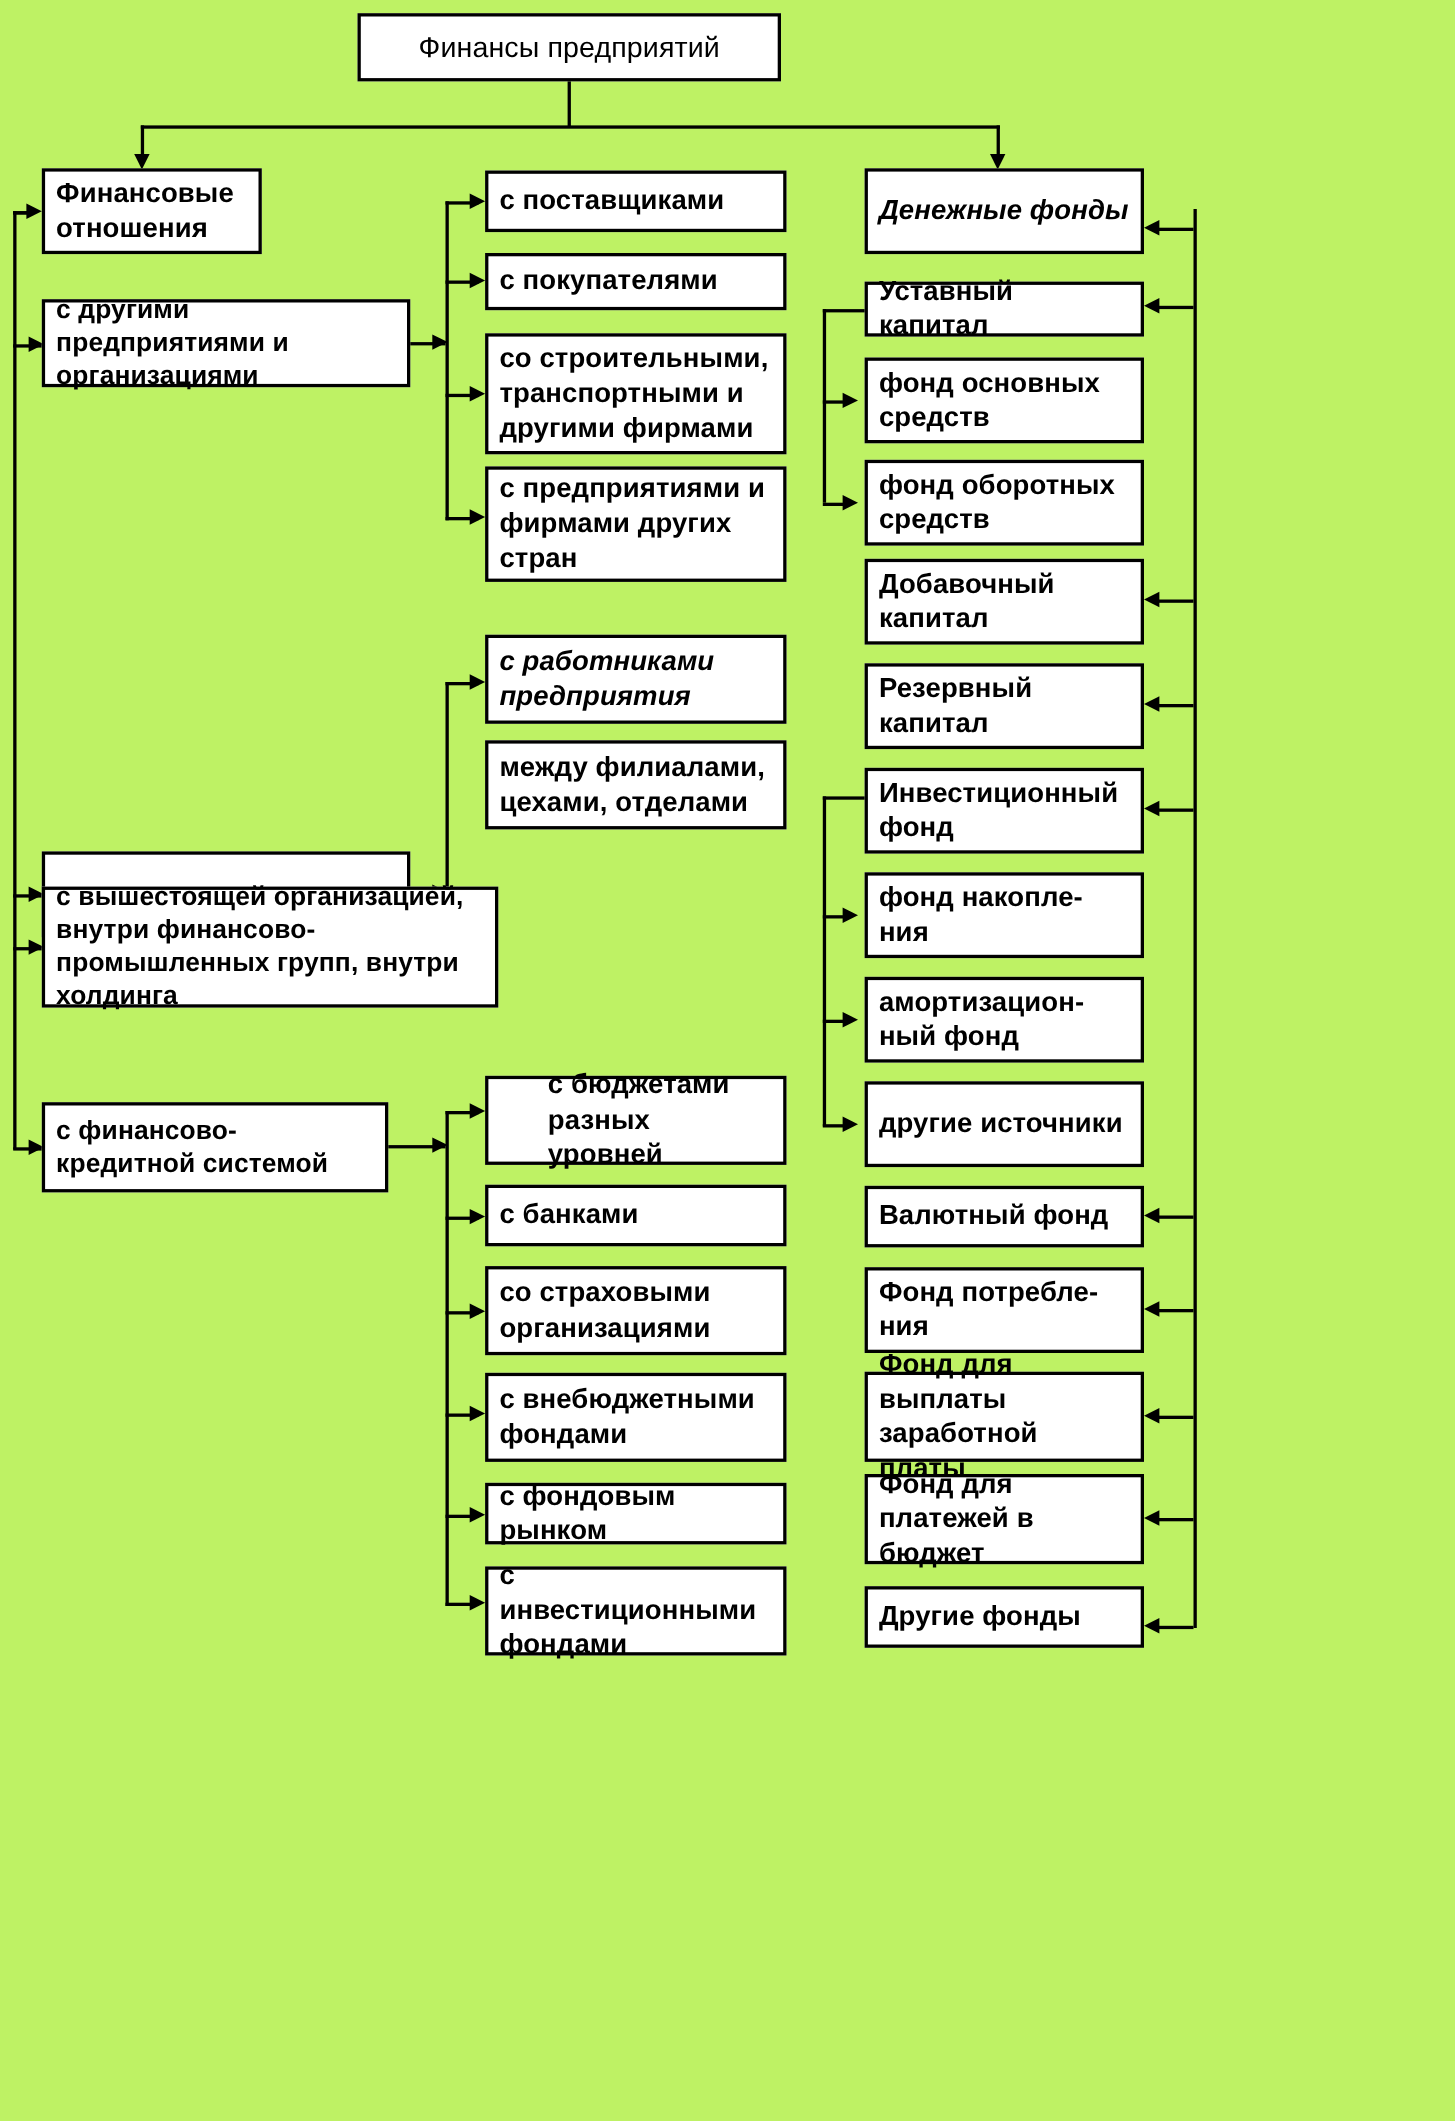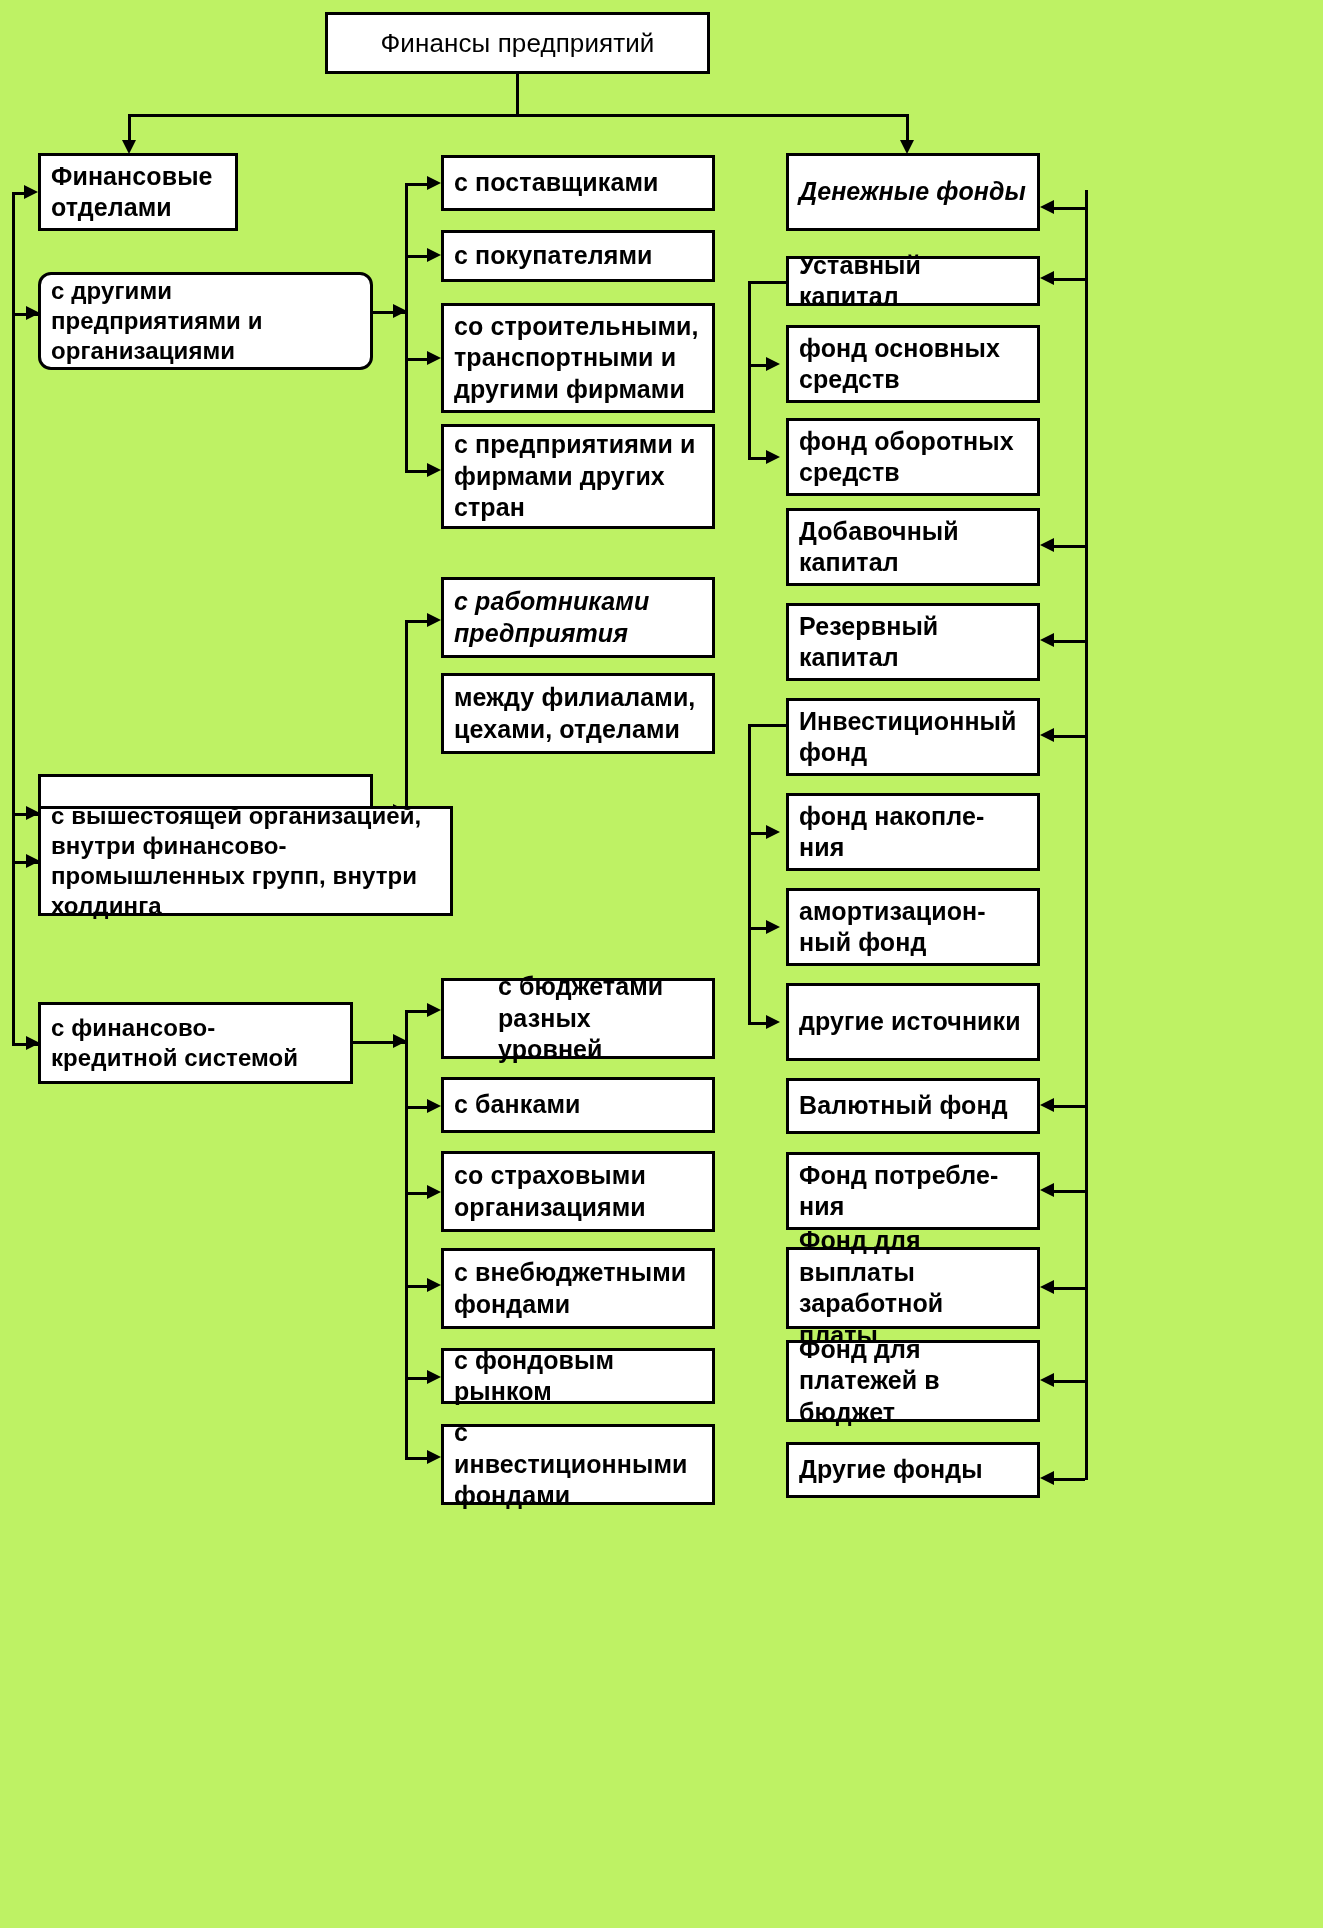--- a/index.html
+++ b/index.html
@@ -44,32 +44,32 @@
   </div>
 
   <div class="ln vl" style="left:516px;top:74px;height:42px;"></div>
   <div class="ln hl" style="left:128px;top:114px;width:781px;"></div>
   <div class="ln vl" style="left:128px;top:114px;height:28px;"></div>
   <div class="arr arr-d" style="left:122px;top:140px;"></div>
   <div class="ln vl" style="left:906px;top:114px;height:28px;"></div>
   <div class="arr arr-d" style="left:900px;top:140px;"></div>
 
   <div class="box b-bold f25" style="left:38px;top:153px;width:200px;height:78px;">
-    <span class="txt">Финансовые отделами</span>
+    <span class="txt">Финансовые отношения</span>
   </div>
 
   <div class="ln vl" style="left:12px;top:192px;height:853px;"></div>
   <div class="ln hl" style="left:12px;top:192px;width:14px;"></div>
 
   <div class="ln hl" style="left:12px;top:192px;width:14px;"></div>
   <div class="arr arr-r" style="left:24px;top:185px;"></div>
 
   <div class="ln hl" style="left:12px;top:313px;width:26px;"></div>
   <div class="arr arr-r" style="left:26px;top:306px;"></div>
-  <div class="box b-bold f24" style="left:38px;top:272px;width:335px;height:98px;border-radius:13px;">
+  <div class="box b-bold f24" style="left:38px;top:272px;width:335px;height:80px;">
     <span class="txt">с другими предприятиями и организациями</span>
   </div>
 
   <div class="ln hl" style="left:373px;top:311px;width:32px;"></div>
   <div class="arr arr-r" style="left:393px;top:304px;"></div>
   <div class="ln vl" style="left:405px;top:183px;height:290px;"></div>
 
   <div class="ln hl" style="left:405px;top:183px;width:30px;"></div>
   <div class="arr arr-r" style="left:427px;top:176px;"></div>
   <div class="box b-bold f25" style="left:441px;top:155px;width:274px;height:56px;">

